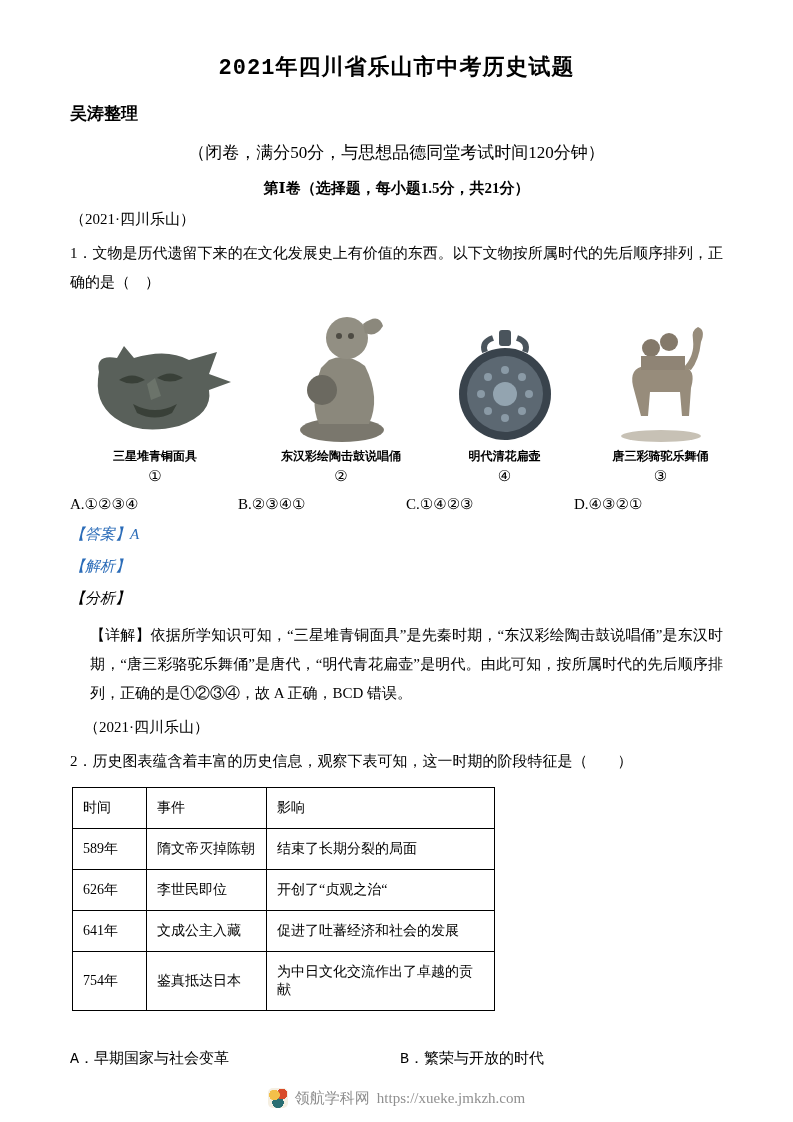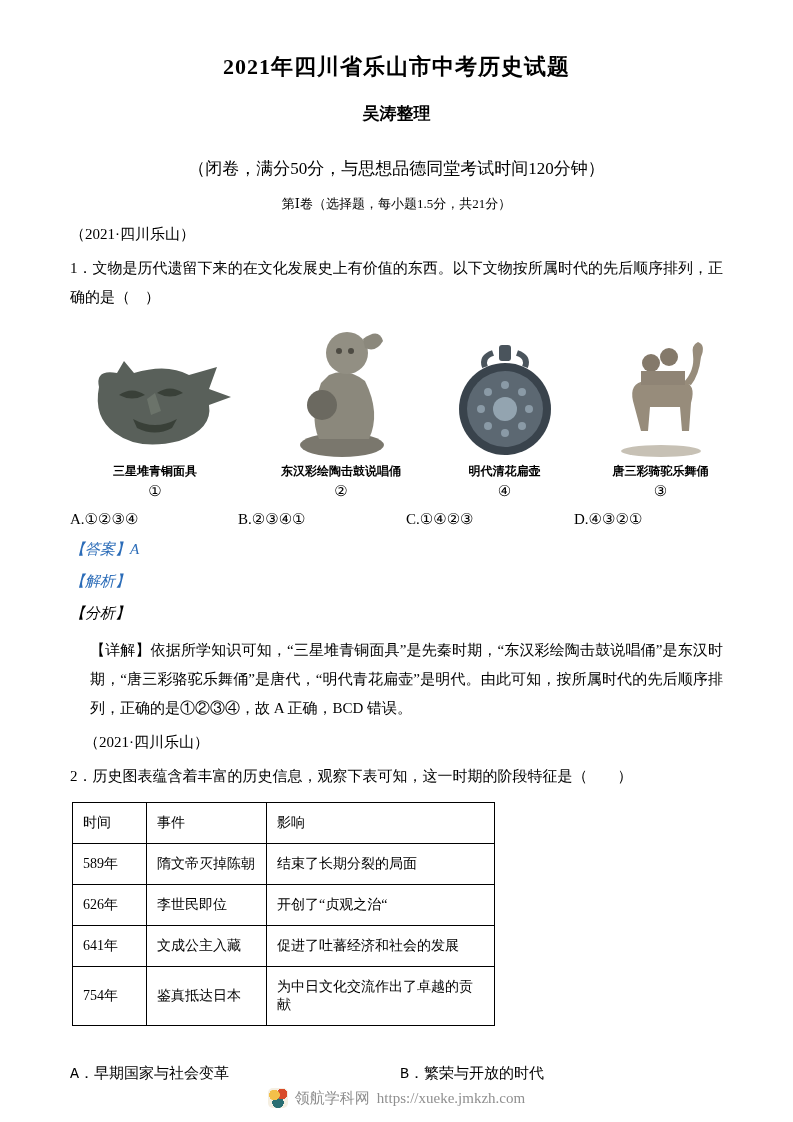--- a/index.html
+++ b/index.html
@@ -6,24 +6,24 @@
   html, body { background: #ffffff; }
   body {
     width: 793px; height: 1122px;
     position: relative;
     overflow: hidden;
     font-family: "Liberation Serif", "DejaVu Serif", serif;
     color: #000;
   }
   .page { padding: 52px 70px 0 70px; }
 
-  .title { text-align: center; font-size: 22px; font-weight: bold; margin-bottom: 20px; letter-spacing: 1px; }
-  .editor { text-align: center; font-size: 17px; font-weight: bold; margin-bottom: 32px; }
+  .title { text-align: center; font-size: 22px; font-weight: bold; margin-bottom: 20px; letter-spacing: 1px; font-family: Liberation Mono, monospace; }
+  .editor { text-align: left; font-size: 17px; font-weight: bold; margin-bottom: 16px; }
   .exam-info { text-align: center; font-size: 17px; font-weight: normal; margin-bottom: 15px; }
-  .section-title { text-align: center; font-size: 13px; font-weight: normal; margin-bottom: 12px; }
+  .section-title { text-align: center; font-size: 15px; font-weight: bold; margin-bottom: 12px; }
 
   .source { font-size: 15px; margin: 8px 0 10px 0; }
   .stem { font-size: 15px; line-height: 1.95; text-align: justify; margin-bottom: 6px; }
 
   .figures { display: flex; justify-content: space-between; align-items: flex-end; margin: 6px 0 10px 0; }
   .figure { display: flex; flex-direction: column; align-items: center; }
   .figure .img-box { display: flex; align-items: flex-end; justify-content: center; }
   .figure .caption { font-size: 12px; font-weight: bold; margin-top: 4px; white-space: nowrap; }
   .figure .num { font-size: 15px; margin-top: 2px; }
 

